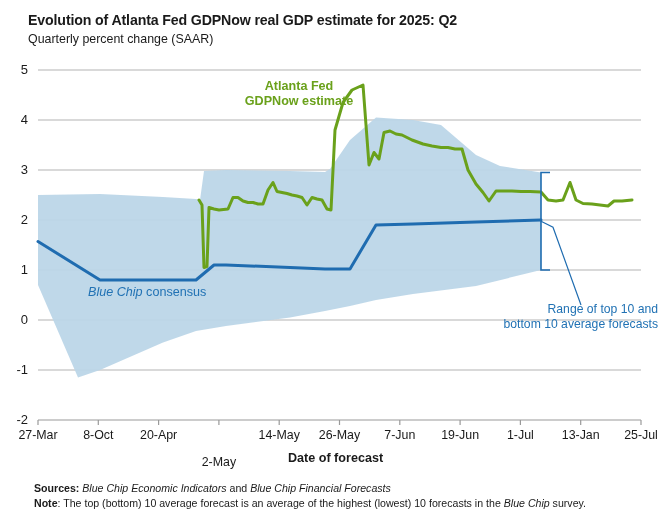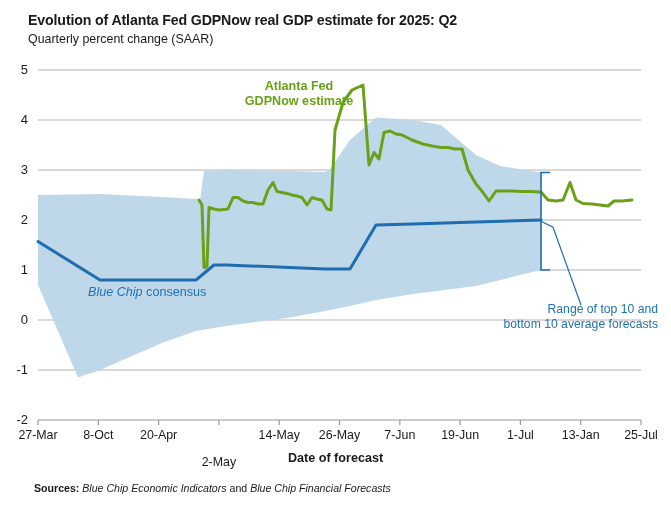--- a/index.html
+++ b/index.html
@@ -151,15 +151,16 @@
     <div id="range-label">
       <span>Range of top 10 and</span><br>
       <span>bottom 10 average forecasts</span>
     </div>
 
     <div id="x-axis-title">Date of forecast</div>
   </div>
 
   <div id="footer">
     <div class="fline"><span class="lbl">Sources:</span> <i>Blue Chip Economic Indicators</i><span> and </span><i>Blue Chip Financial Forecasts</i></div>
+    <div class="fline"><span class="lbl">Note</span><span>:</span><span> The top (bottom) 10 average forecast is an average of the highest (lowest) 10 forecasts in the </span><i>Blue Chip</i><span> survey.</span></div>
   </div>
 
 </div>
 
 </body></html>

